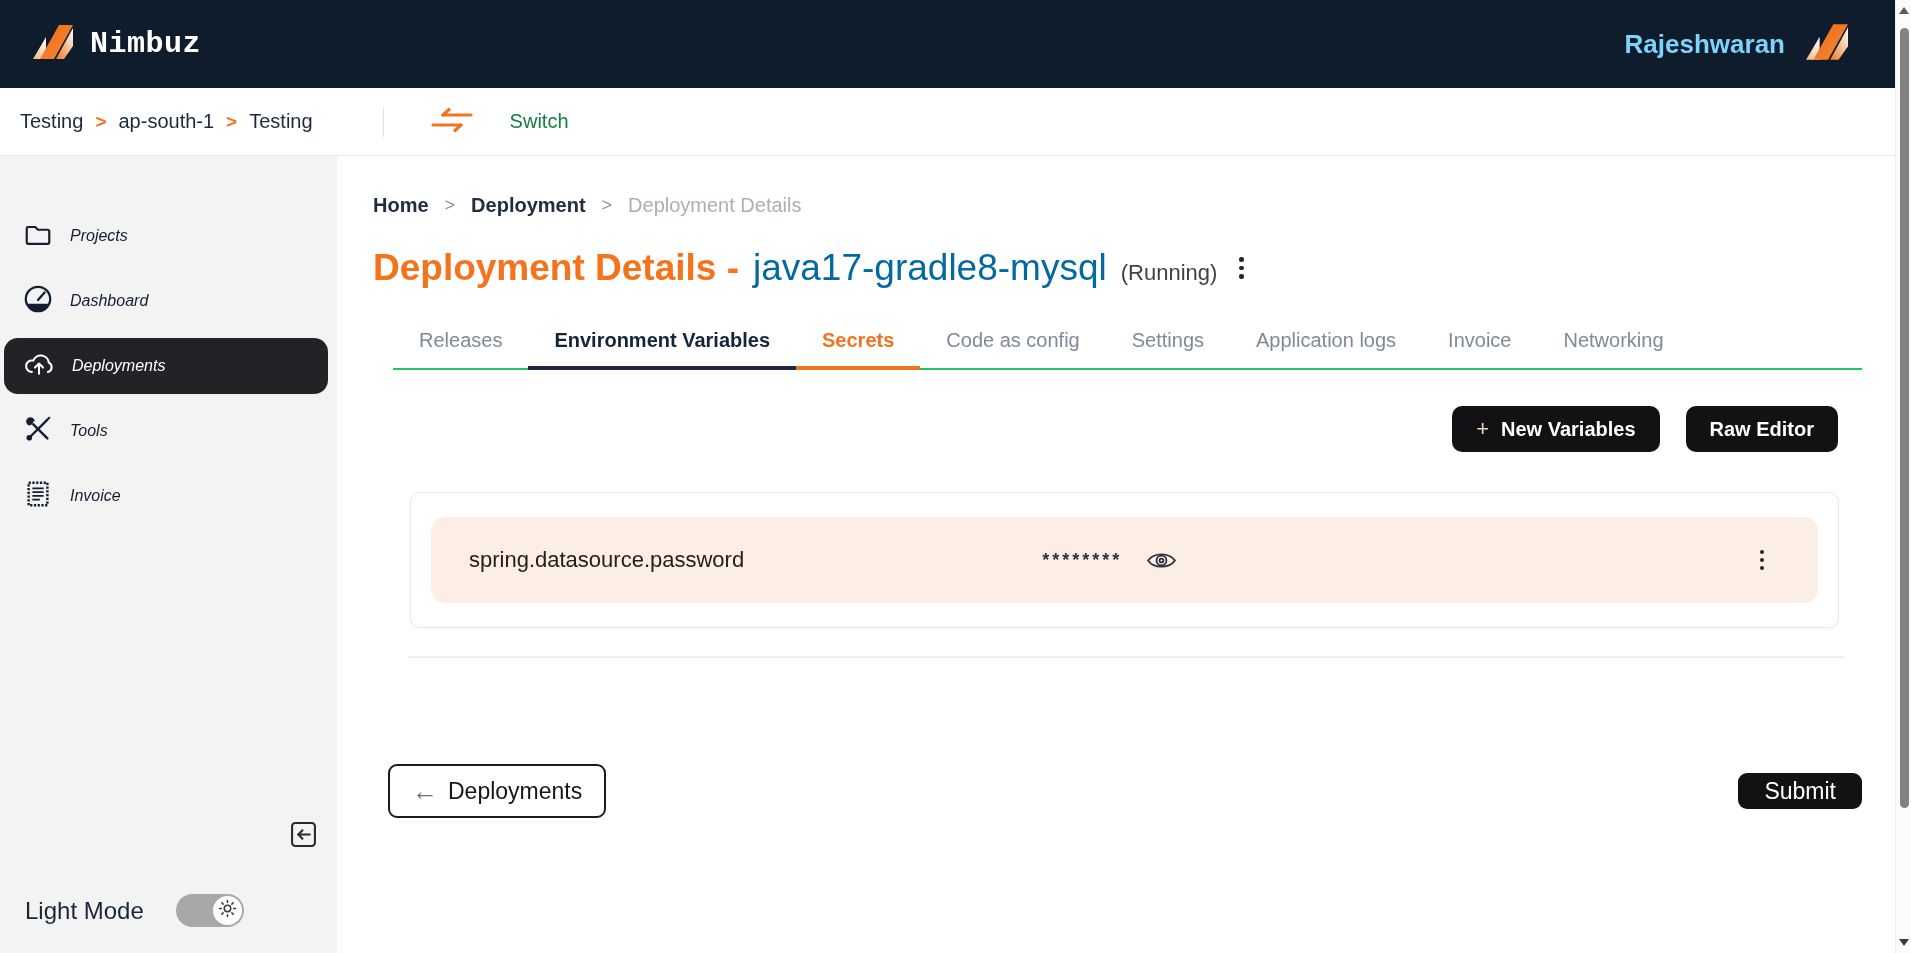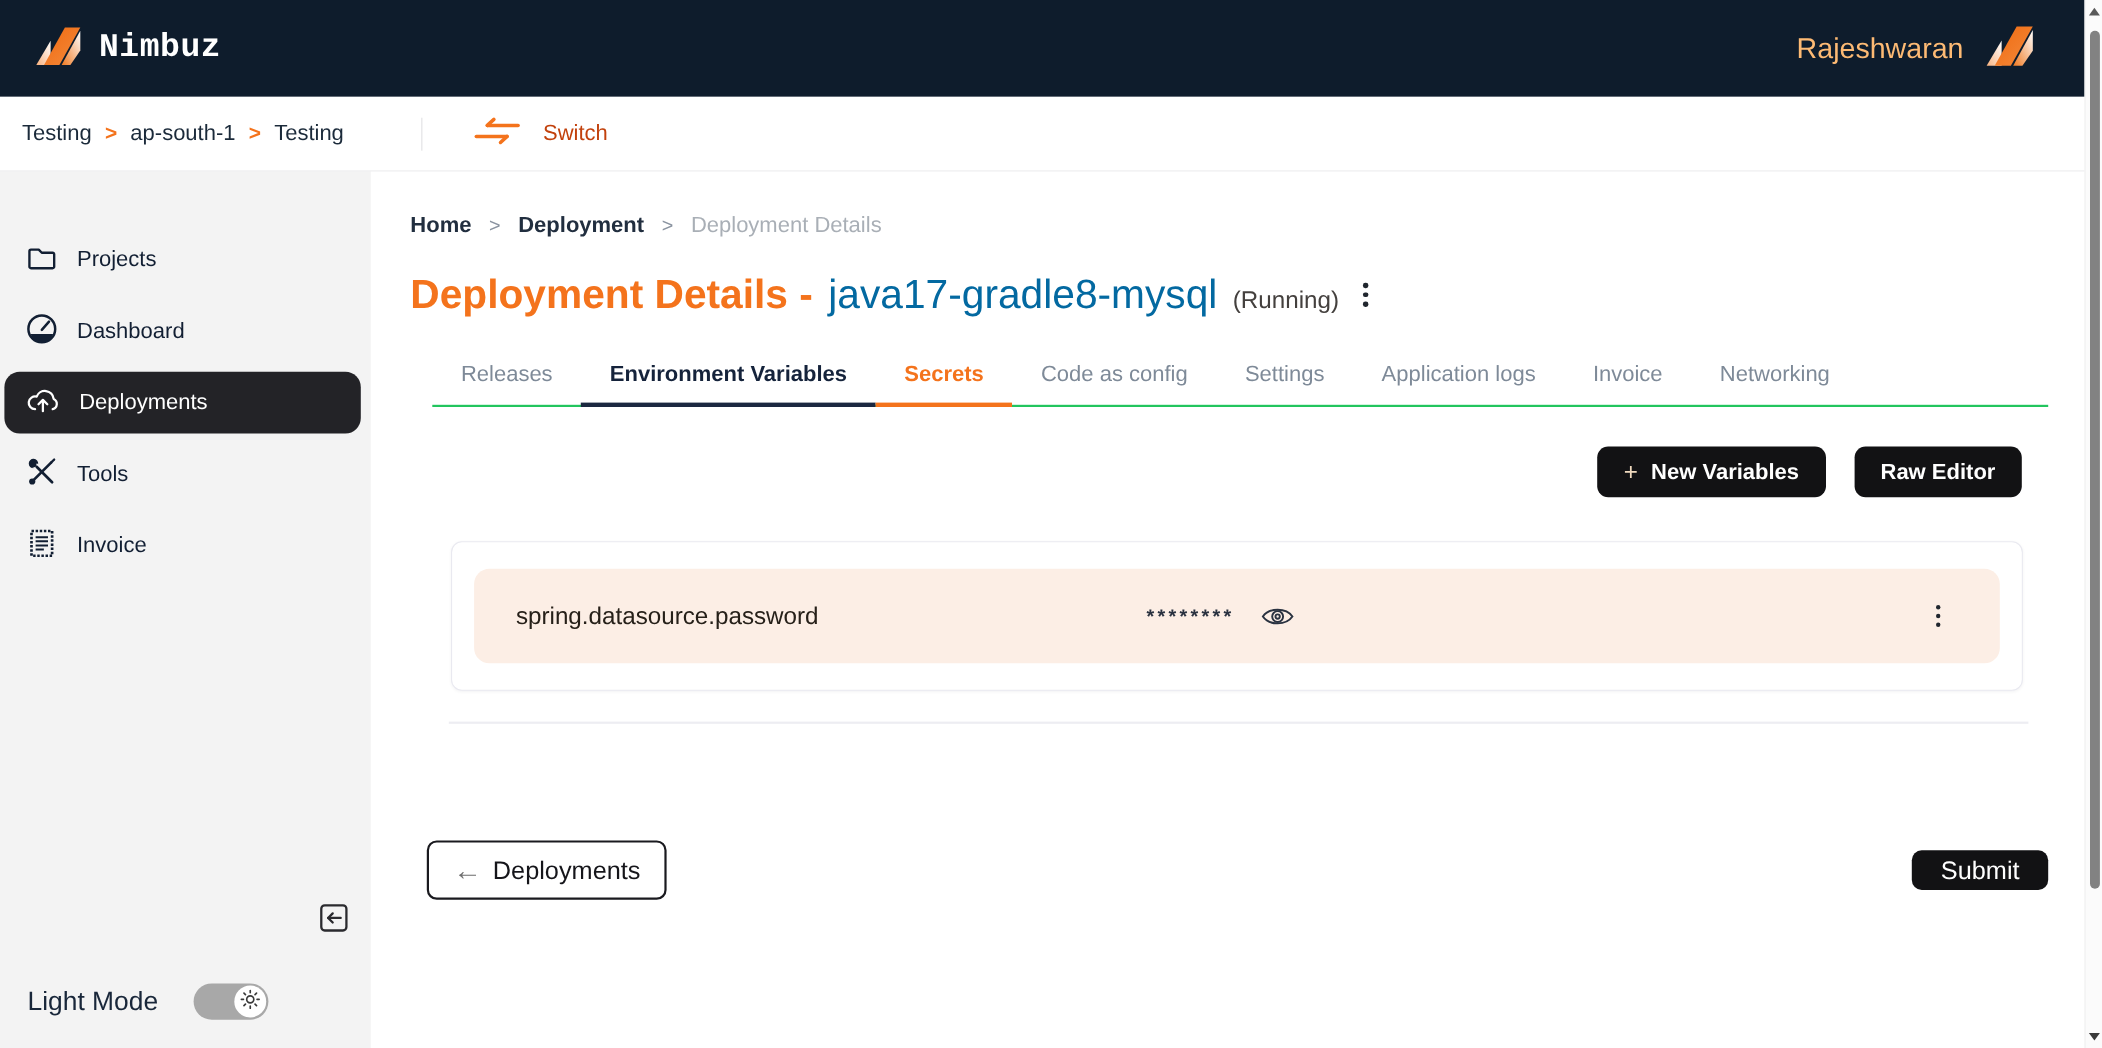--- a/index.html
+++ b/index.html
@@ -5,37 +5,37 @@
   * { margin:0; padding:0; box-sizing:border-box; }
   html,body { background:#ffffff; }
   body { font-family:"Liberation Sans", sans-serif; }
   .app { position:relative; width:1911px; height:953px; background:#ffffff; overflow:hidden; }
 
   
   .topbar { display:flex; align-items:center; height:88px; background:#0E1C2C; padding:0 60px 0 30px; }
   .brand { display:flex; align-items:center; gap:14px; cursor:pointer; }
   .brand-name { color:#ffffff; font-size:30px; font-weight:700; letter-spacing:.5px;font-family:Liberation Mono, monospace; }
   .user-area { margin-left:auto; display:flex; align-items:center; gap:18px; cursor:pointer; }
-  .user-name { color:#fdba74; font-size:26px; font-weight:400; }
+  .user-name { color:#7dd3fc; font-size:26px; font-weight:700; }
 
   
   .envbar { display:flex; align-items:center; height:68px; background:#ffffff; border-bottom:1px solid #e8e8ea; padding-left:20px; }
   .envbar .crumb { font-size:20px; color:#1b2a3a; font-weight:500; }
   .envbar .sep { color:#F4731C; font-weight:700; font-size:19px; margin:0 12px; }
   .env-divider { width:1px; height:30px; background:#e0e0e3; margin:0 46px 0 70px; }
   .switch-group { display:flex; align-items:center; gap:20px; cursor:pointer; }
-  .switch-label { color:#c2410c; font-size:20px; font-weight:500; }
+  .switch-label { color:#15803d; font-size:20px; font-weight:500;margin-left:16px; }
 
   
   .body-row { display:flex; height:797px; }
 
   
   .sidebar { position:relative; width:337px; background:#F3F3F3; padding-top:52px; flex:none; }
   .side-item { display:flex; align-items:center; gap:17px; height:56px; margin:0 9px 9px 4px; padding-left:19px; border-radius:14px; cursor:pointer; color:#121F33; }
-  .side-item .lbl { font-size:20px; font-weight:500; }
+  .side-item .lbl { font-size:16px; font-weight:500;font-style:italic; }
   .side-item.active { background:#232327; color:#ffffff; }
   .side-item svg { flex:none; }
   .collapse-btn { position:absolute; right:20px; bottom:105px; width:27px; height:27px; cursor:pointer; color:#2a2a2e; }
   .lightmode-row { position:absolute; left:25px; bottom:26px; display:flex; align-items:center; gap:32px; }
   .lightmode-label { font-size:24px; color:#19273A; font-weight:500; }
   .toggle { position:relative; width:68px; height:33px; background:#A8A8A8; border-radius:17px; cursor:pointer; }
   .toggle-knob { position:absolute; top:2px; right:2px; width:29px; height:29px; background:#ffffff; border-radius:50%; display:flex; align-items:center; justify-content:center; }
 
   
   .main { flex:1; padding:0 49px 0 36px; background:#ffffff; }

